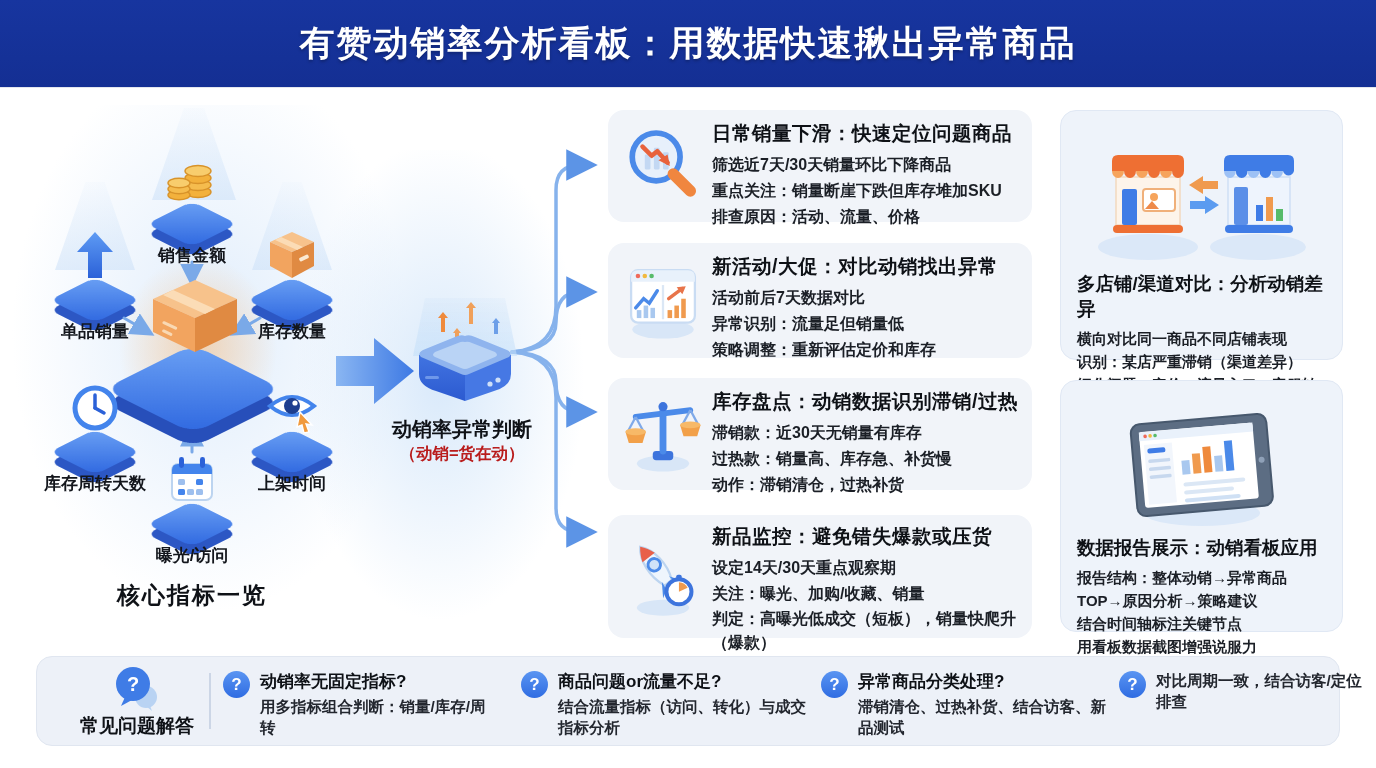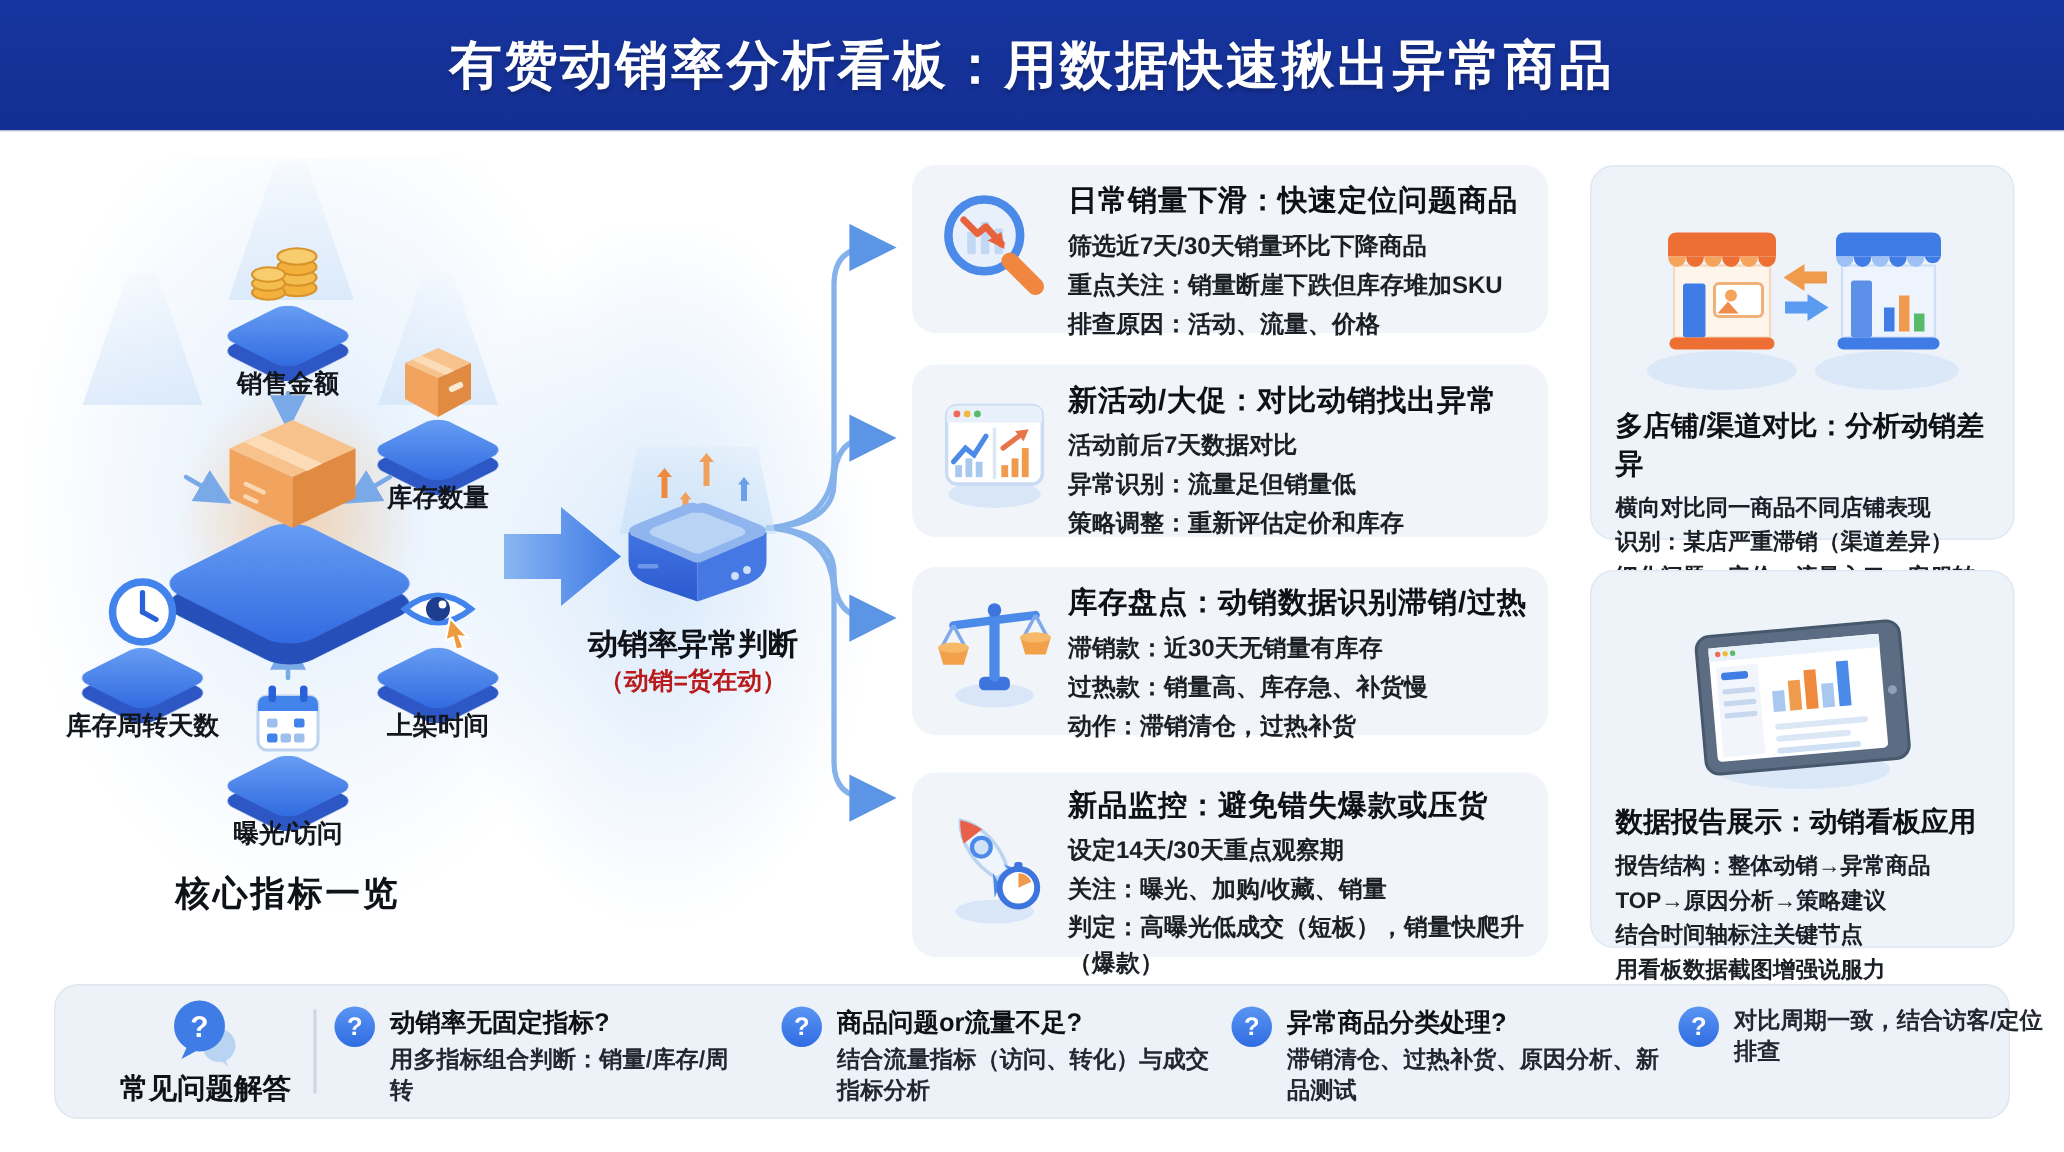--- a/index.html
+++ b/index.html
@@ -153,20 +153,40 @@
     </div>
     <div class="mplat">
         <div class="plat-box" style="left:19px;top:-18px;width:92px;height:58px;">
       <div class="plat pbase"></div>
           <div class="plat ptop"></div>
         </div>
       </div>
     <div class="label">销售金额</div>
   </div>
 
+  <div class="metric" style="left:30px;top:228px;">
+    <div class="micon">
+      <svg width="54" height="56" viewBox="0 0 54 56">
+        <defs>
+            <linearGradient id="aug" x1="0" y1="0" x2="0" y2="1">
+          <stop offset="0" stop-color="#5e9bf4"></stop>
+              <stop offset="1" stop-color="#2b61d8"></stop>
+            </linearGradient>
+          </defs>
+        <polygon points="27,4 45,24 34,24 34,50 20,50 20,24 9,24" fill="url(#aug)"></polygon>
+      </svg>
+    </div>
+    <div class="mplat">
+        <div class="plat-box" style="left:19px;top:-18px;width:92px;height:58px;">
+      <div class="plat pbase"></div>
+          <div class="plat ptop"></div>
+        </div>
+      </div>
+    <div class="label">单品销量</div>
+  </div>
 
   <div class="metric" style="left:227px;top:228px;">
     <div class="micon">
       <svg width="58" height="56" viewBox="0 0 58 56">
         <polygon points="29,4 51,14 29,24 7,14" fill="#f7c28b"></polygon>
         <polygon points="7,14 7,38 29,50 29,24" fill="#f2a45f"></polygon>
         <polygon points="51,14 51,38 29,50 29,24" fill="#e08a42"></polygon>
         <polygon points="18,9 40,19 34,22 12,12" fill="#fbdcb6"></polygon>
         <rect x="36" y="28" width="10" height="4" rx="1.5" transform="rotate(-25 41 30)" fill="#fbe9d2"></rect>
       </svg>
@@ -506,21 +526,21 @@
       <div class="qicon">?</div>
       <div class="qtext">
         <div class="q">商品问题or流量不足?</div>
         <div class="a">结合流量指标（访问、转化）与成交指标分析</div>
       </div>
     </div>
     <div class="faq-item fi3">
       <div class="qicon">?</div>
       <div class="qtext">
         <div class="q">异常商品分类处理?</div>
-        <div class="a">滞销清仓、过热补货、原因分析、新品测试</div>
+        <div class="a">滞销清仓、过热补货、结合访客、新品测试</div>
       </div>
     </div>
     <div class="faq-item fi4">
       <div class="qicon">?</div>
       <div class="qtext">
         <div class="a">对比周期一致，结合访客/定位排查</div>
       </div>
     </div>
   </div>
 

